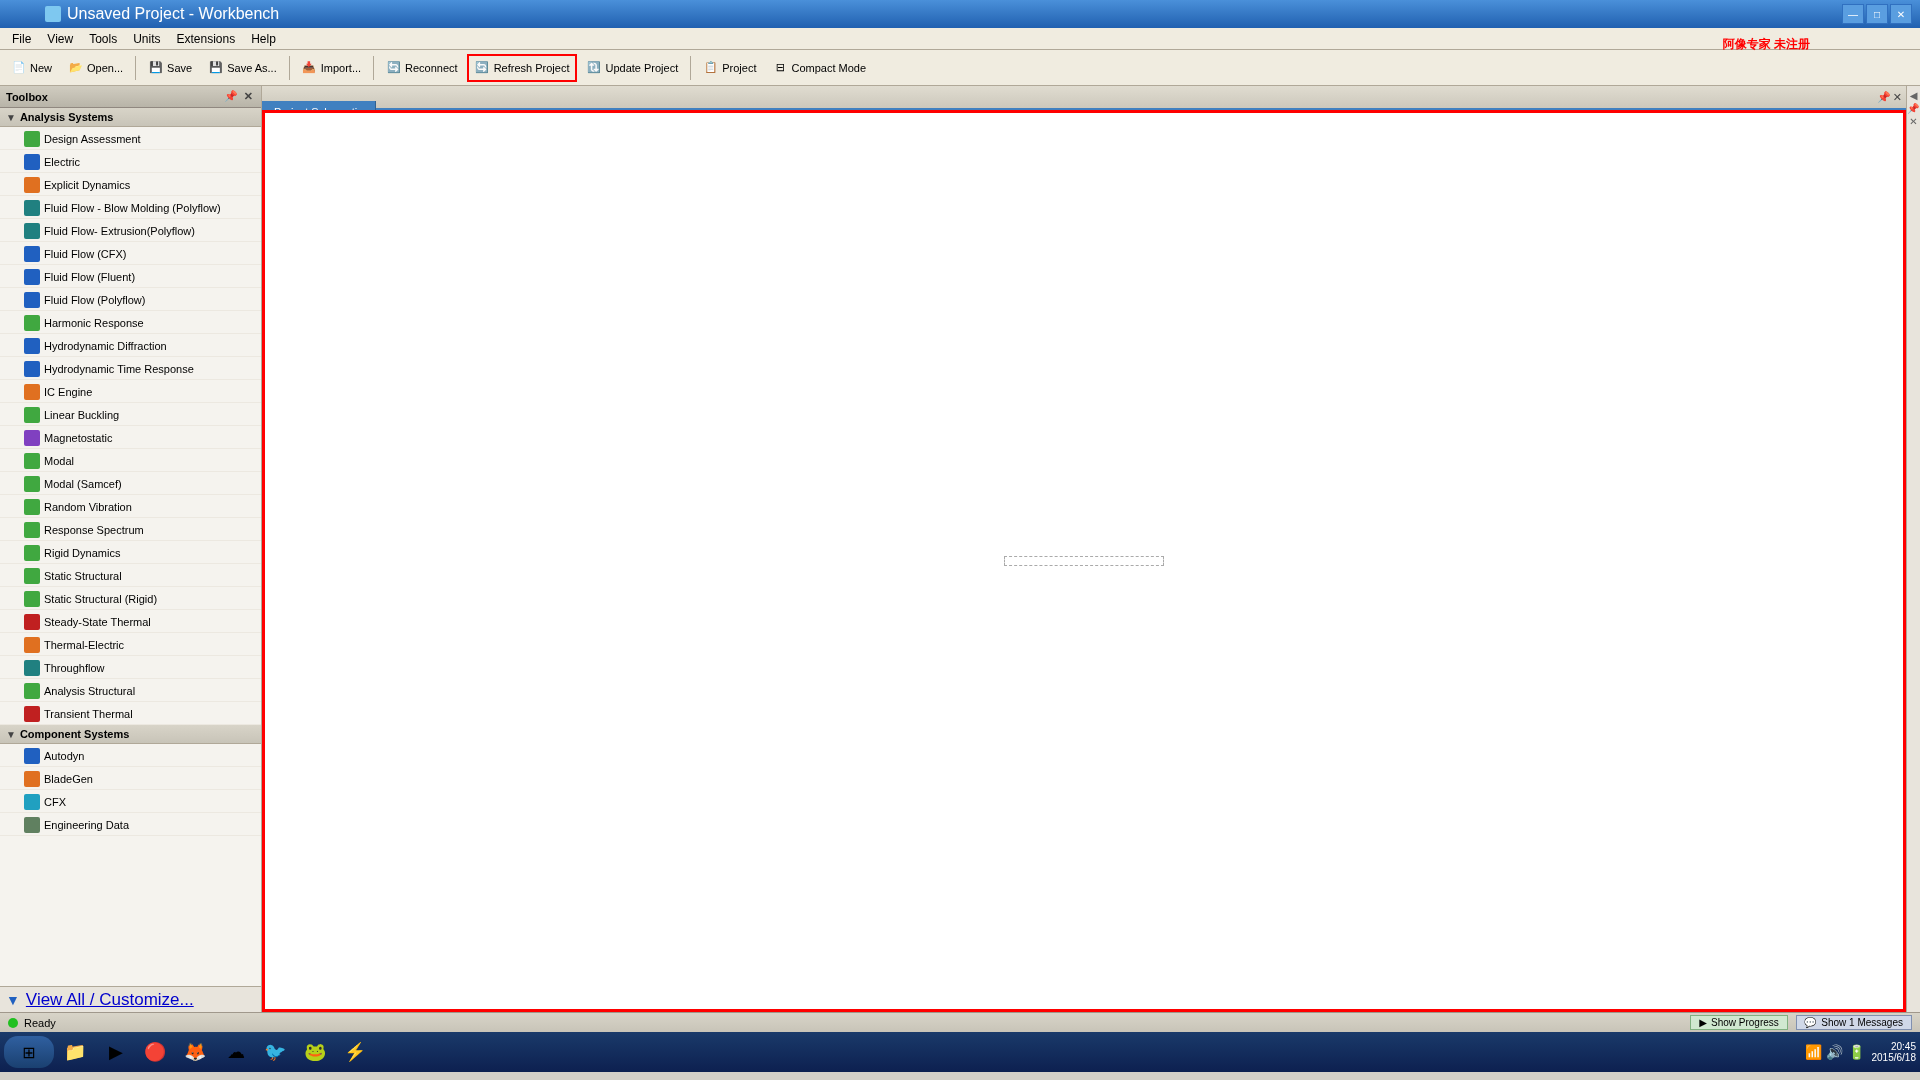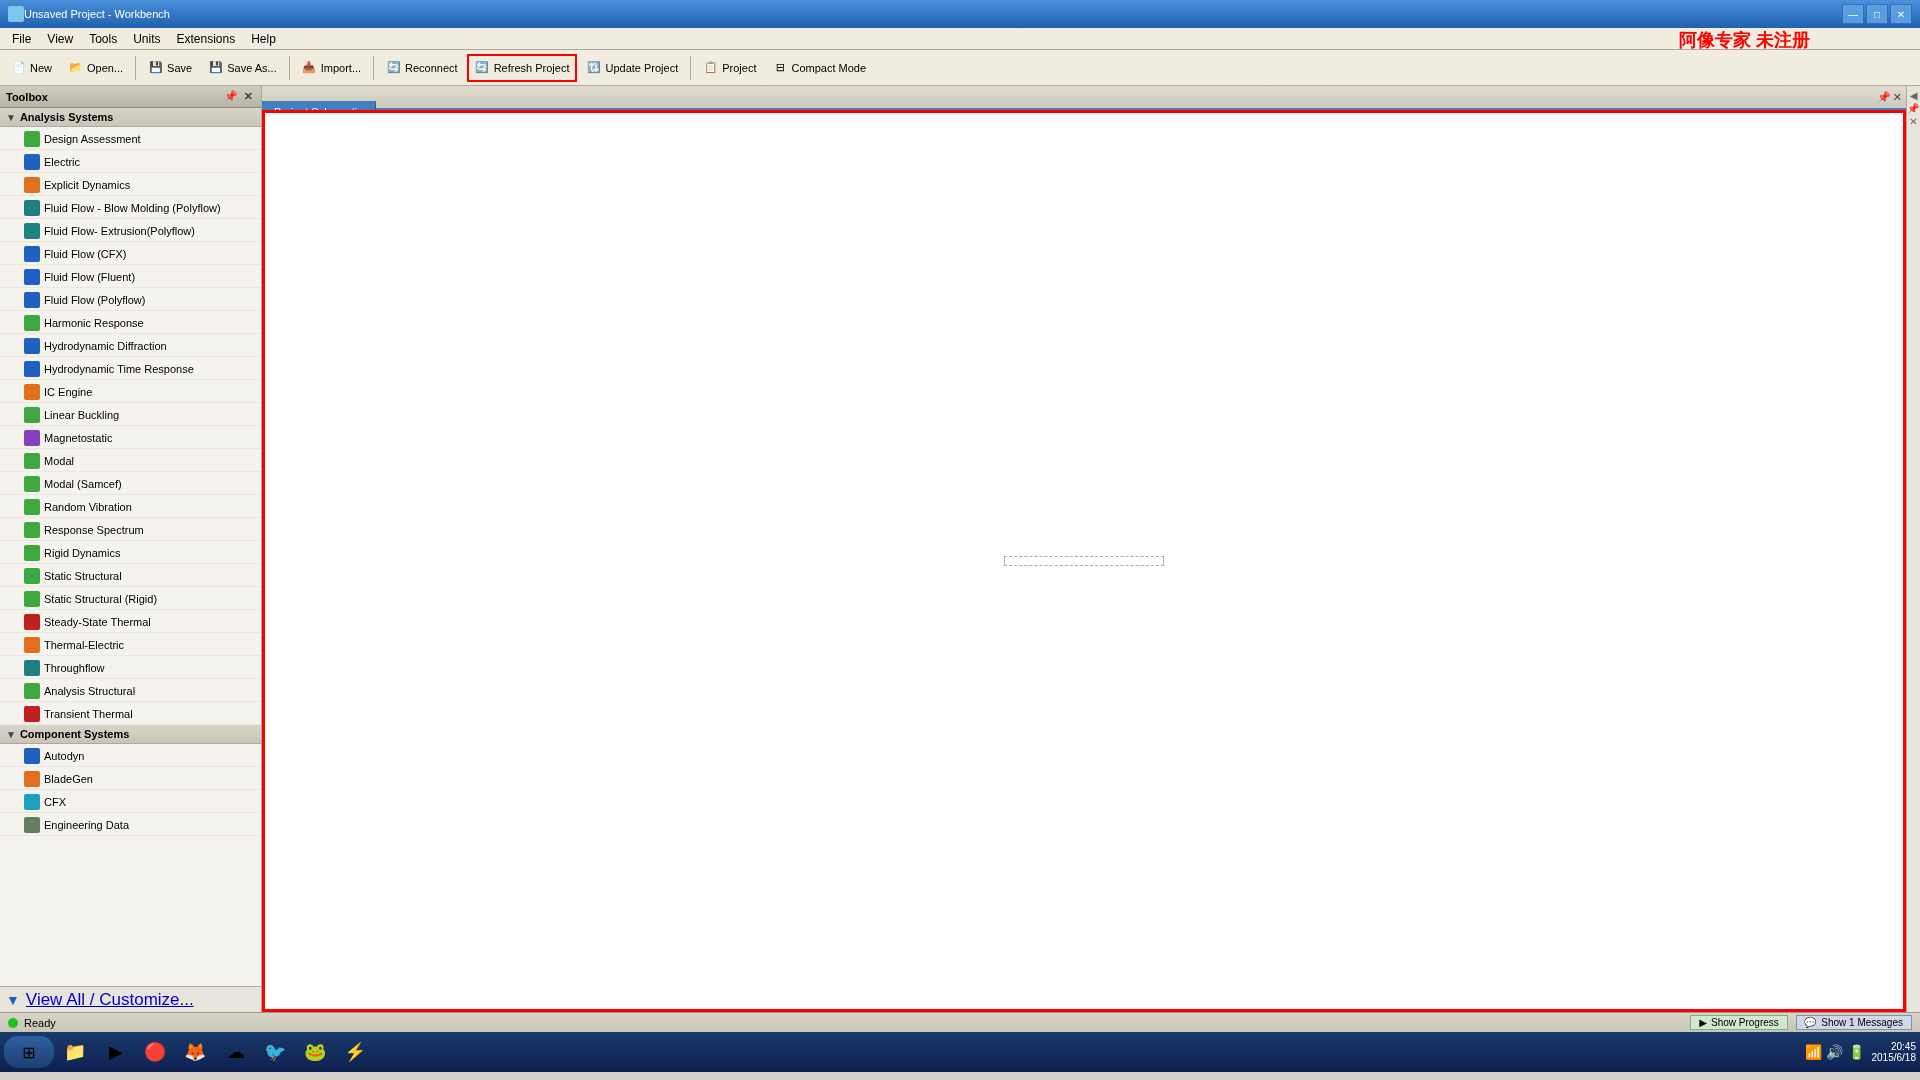--- a/index.html
+++ b/index.html
@@ -8,21 +8,21 @@
     
     .title-bar {
       background: linear-gradient(to bottom, #4a90d9, #2060b0);
       color: white;
       height: 28px;
       display: flex;
       align-items: center;
       padding: 0 8px;
       justify-content: space-between;
     }
-    .title-bar-left { display: flex; align-items: center; font-size: 11px; }
+    .title-bar-left { display: flex; align-items: center; gap: 6px; font-size: 16px; margin-left: 37px; }
     .title-bar-icon { width: 16px; height: 16px; background: #7ec8f0; border-radius: 2px; display: inline-block; }
     .title-bar-controls { display: flex; gap: 2px; }
     .title-bar-controls span {
       width: 22px; height: 20px; background: #5a9ee0; border: 1px solid #3070c0;
       display: inline-flex; align-items: center; justify-content: center; cursor: pointer; font-size: 10px; color: white;
     }
 
     
     .menu-bar {
       background: #f0ece0;
@@ -36,24 +36,24 @@
     .menu-item {
       padding: 2px 8px;
       cursor: pointer;
       font-size: 12px;
       color: #000;
     }
 
     
     .watermark-area {
       position: absolute;
-      top: 28px;
+      top: 36px;
       right: 110px;
       color: red;
-      font-size: 18px;
+      font-size: 12px;
       font-weight: bold;
       z-index: 50;
       pointer-events: none;
       font-family: 'SimHei', Arial;
     }
 
     
     .toolbar {
       background: #f0ece0;
       height: 36px;

